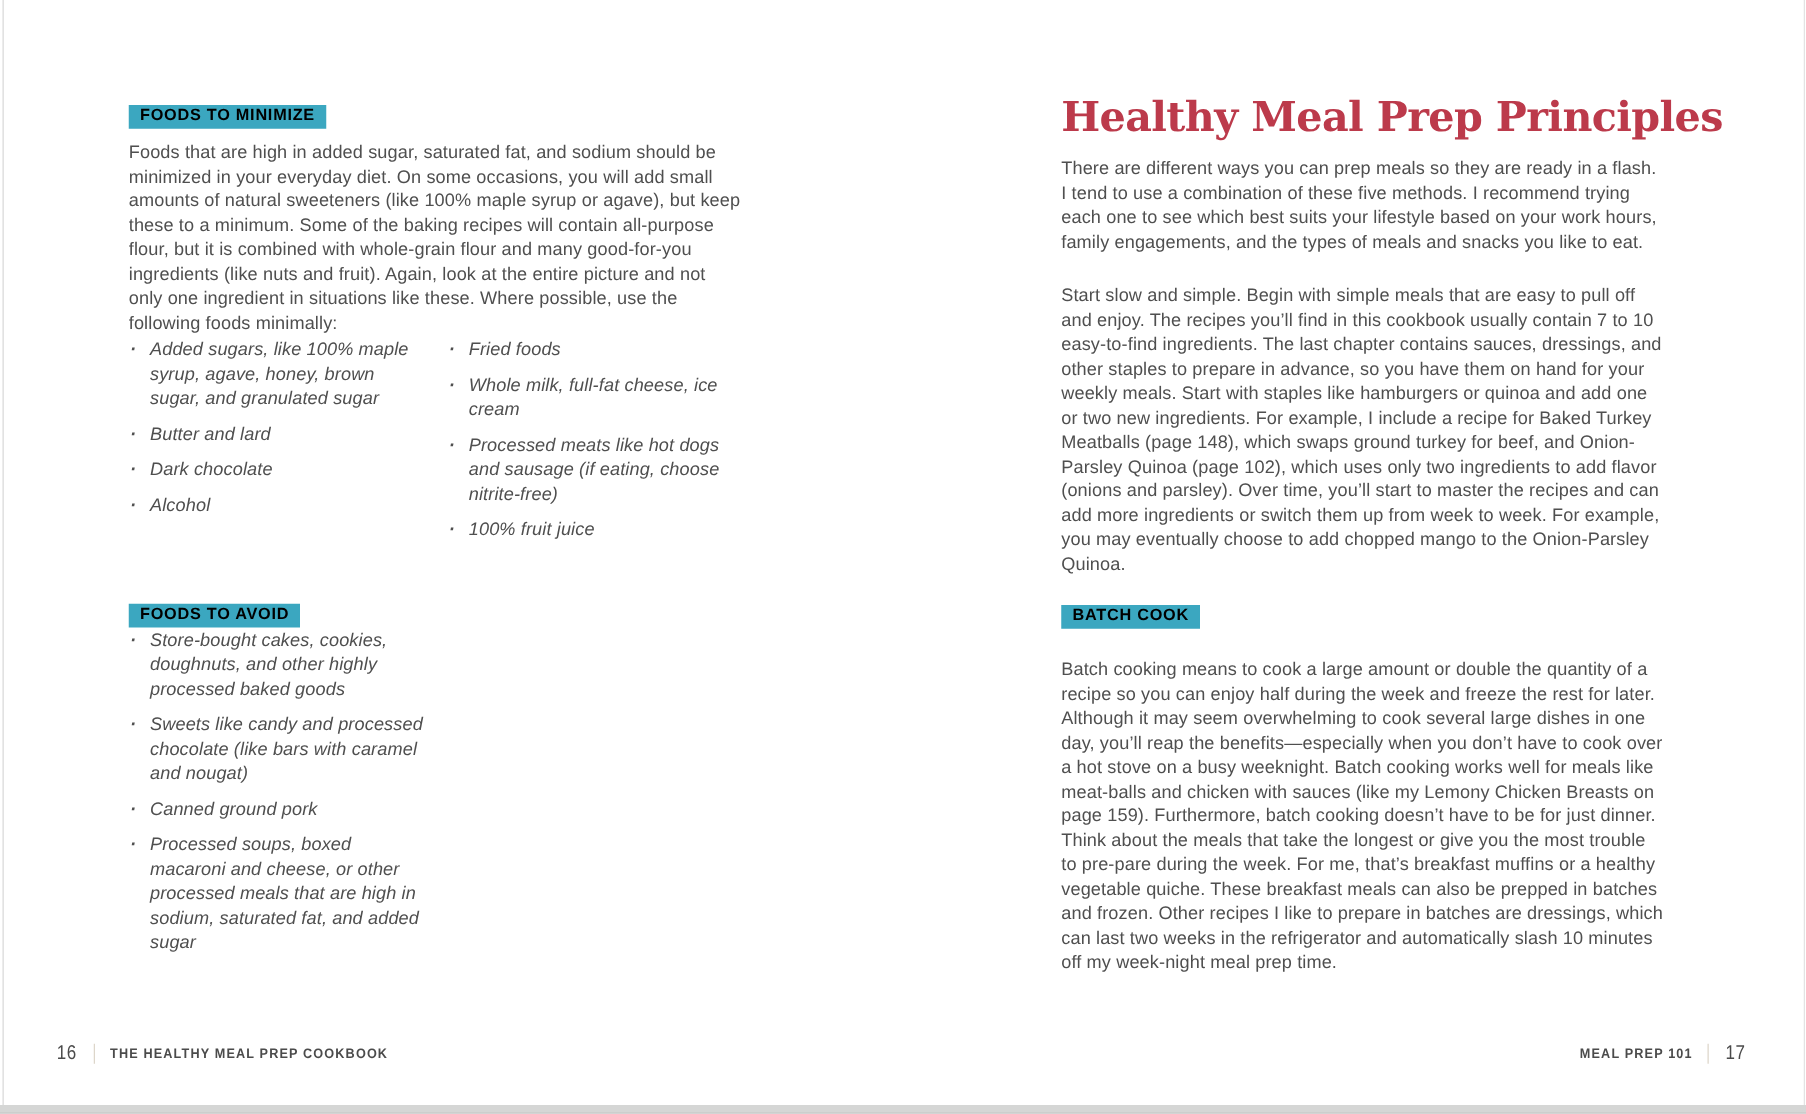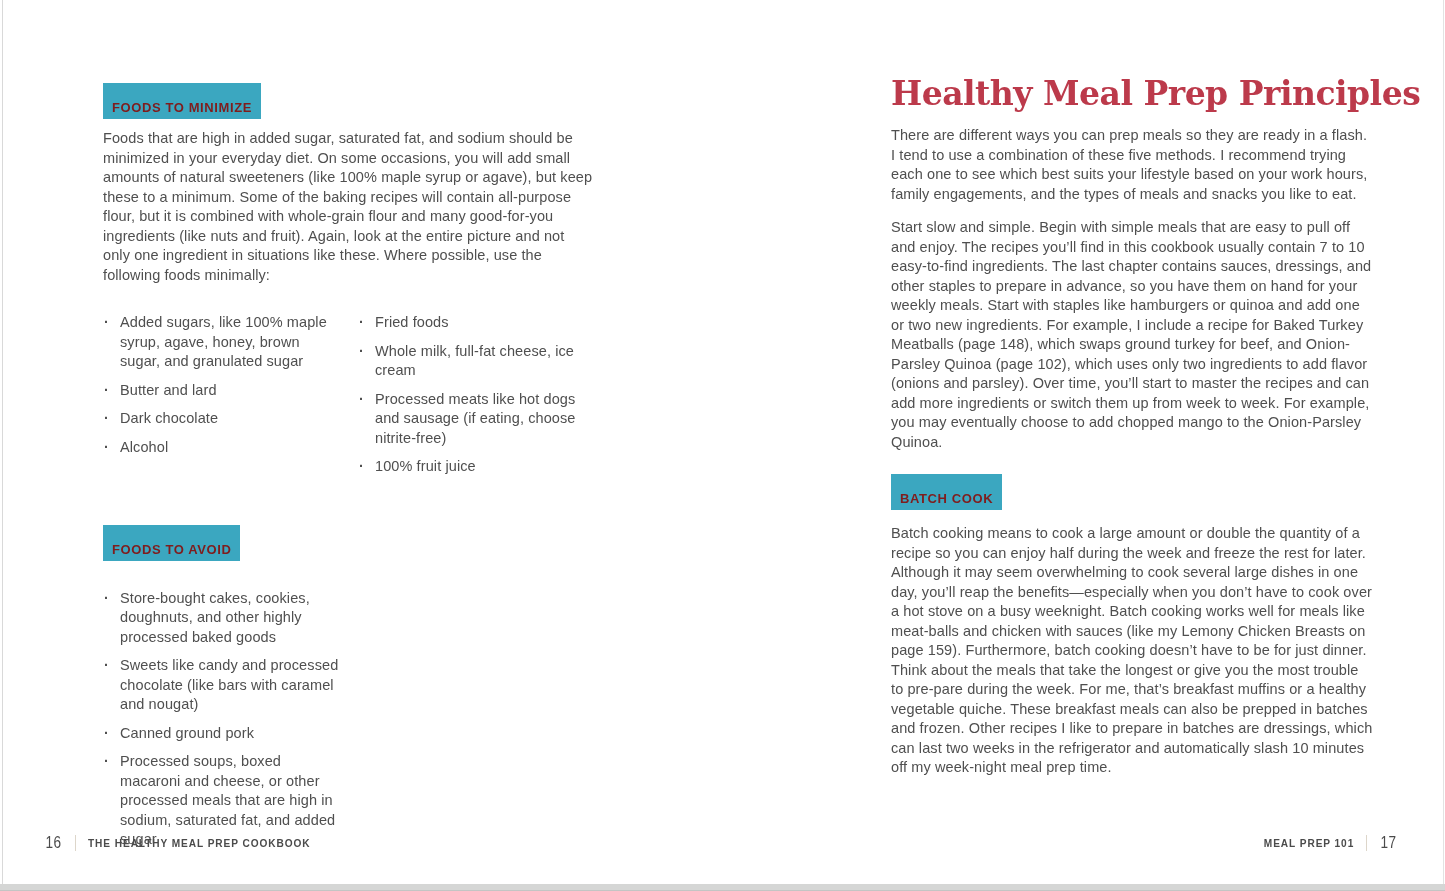--- a/index.html
+++ b/index.html
@@ -10,43 +10,44 @@
     position: relative;
     overflow: hidden;
   }
   .spread { position: absolute; inset: 0; background: #ffffff; }
   .edge-left  { position: absolute; left: 2px; top: 0; width: 1px; height: 885px; background: #d9d9d9; }
   .edge-right { position: absolute; right: 1px; top: 0; width: 1px; height: 885px; background: #e3e3e3; }
   .bottom-bar { position: absolute; left: 0; bottom: 0; width: 100%; height: 7px; background: #d5d6d5; border-bottom: 1px solid #c3c5c4; }
 
   .page-col { position: absolute; }
   .left-col  { left: 103px; top: 83px;  width: 492px; }
-  .right-col { left: 891px; top: 76px;  width: 482px; }
+  .right-col { left: 849px; top: 76px;  width: 482px; }
 
   .badge {
     display: inline-block;
     background: #3ba7c0;
-    color: #7f1d1d;
+    color: #000000;
     font-size: 13px;
     font-weight: bold;
     letter-spacing: 0.6px;
-    padding: 17px 9px 4px 9px;
+    padding: 0 9px 4px 9px;
   }
   .body-text {
     font-size: 14.5px;
     line-height: 19.5px;
     color: #4f4f4f;
     margin-top: 10px;
     letter-spacing: 0.1px;
   }
   .bullets-wrap {
     display: flex;
     gap: 18px;
-    margin-top: 28px;
+    margin-top: 2px;
     margin-bottom: 26px;
+    font-style: italic;
   }
   .bullets { list-style: none; width: 240px; }
   .bullets li {
     position: relative;
     padding-left: 17px;
     font-size: 14.5px;
     line-height: 19.5px;
     margin-bottom: 9px;
     letter-spacing: 0.1px;
   }
@@ -65,21 +66,21 @@
     font-family: "DejaVu Serif", serif;
     font-weight: bold;
     font-size: 33px;
     line-height: 36px;
     letter-spacing: -0.5px;
     color: #bc3a4b;
     white-space: nowrap;
   }
   .right-col .intro { margin-top: 14px; }
   .right-col .badge { margin-top: 22px; }
-  .right-col .section-body { margin-top: 14px; }
+  .right-col .section-body { margin-top: 24px; }
 
   .left-col .badge-2 { margin-top: 13px; }
 
   .footer {
     position: absolute;
     top: 833px;
     height: 20px;
     display: flex;
     align-items: center;
     gap: 12px;

